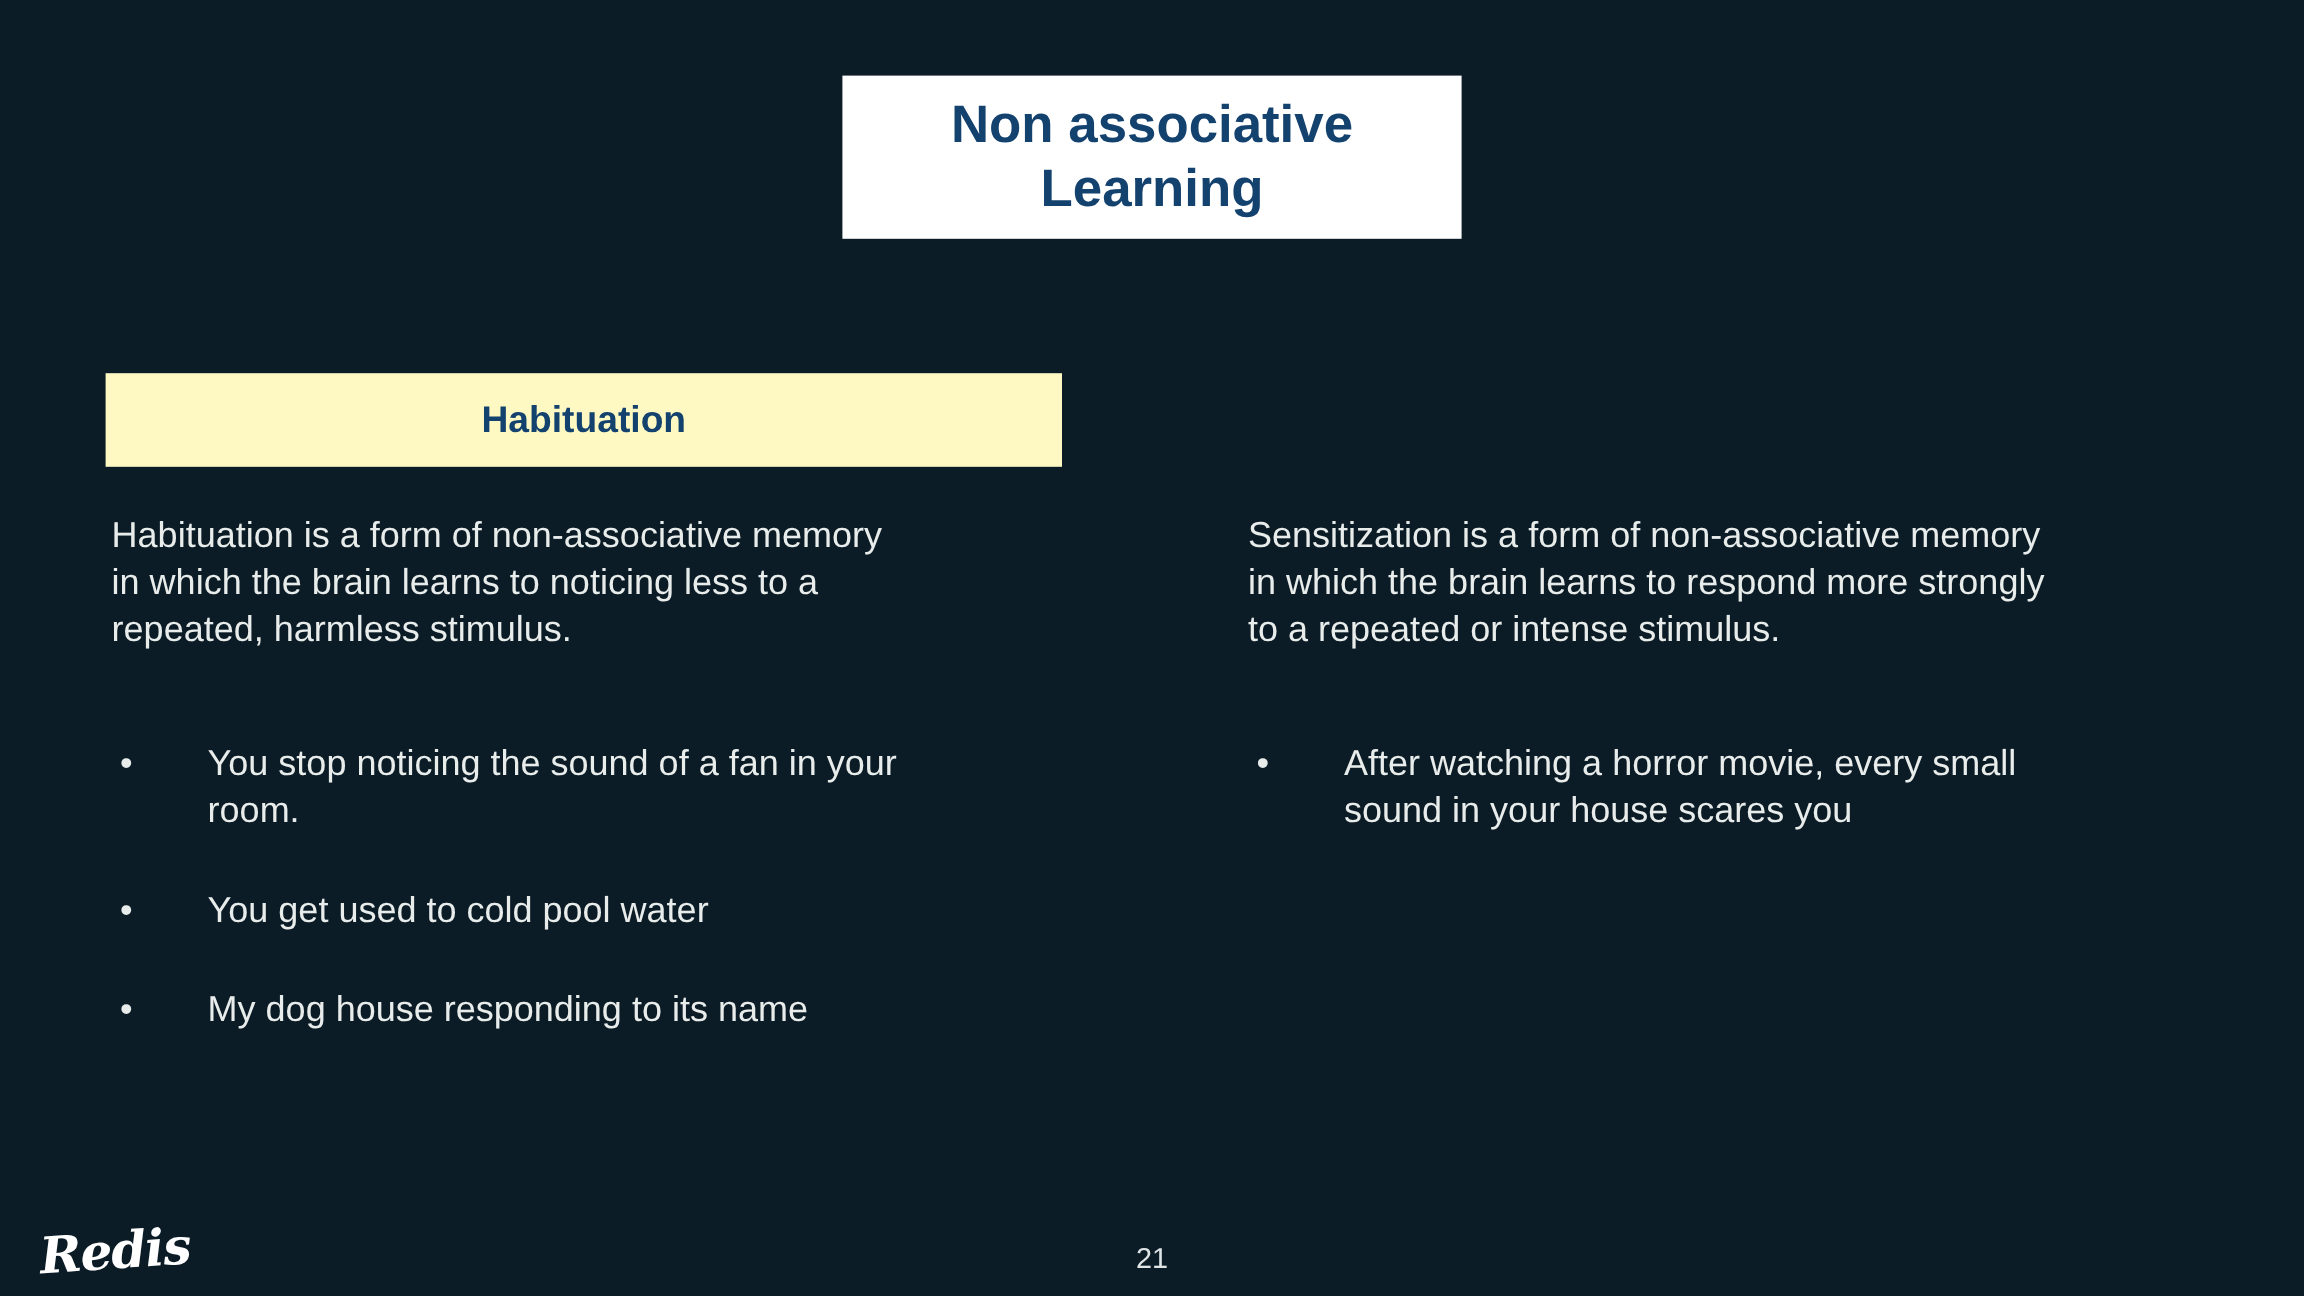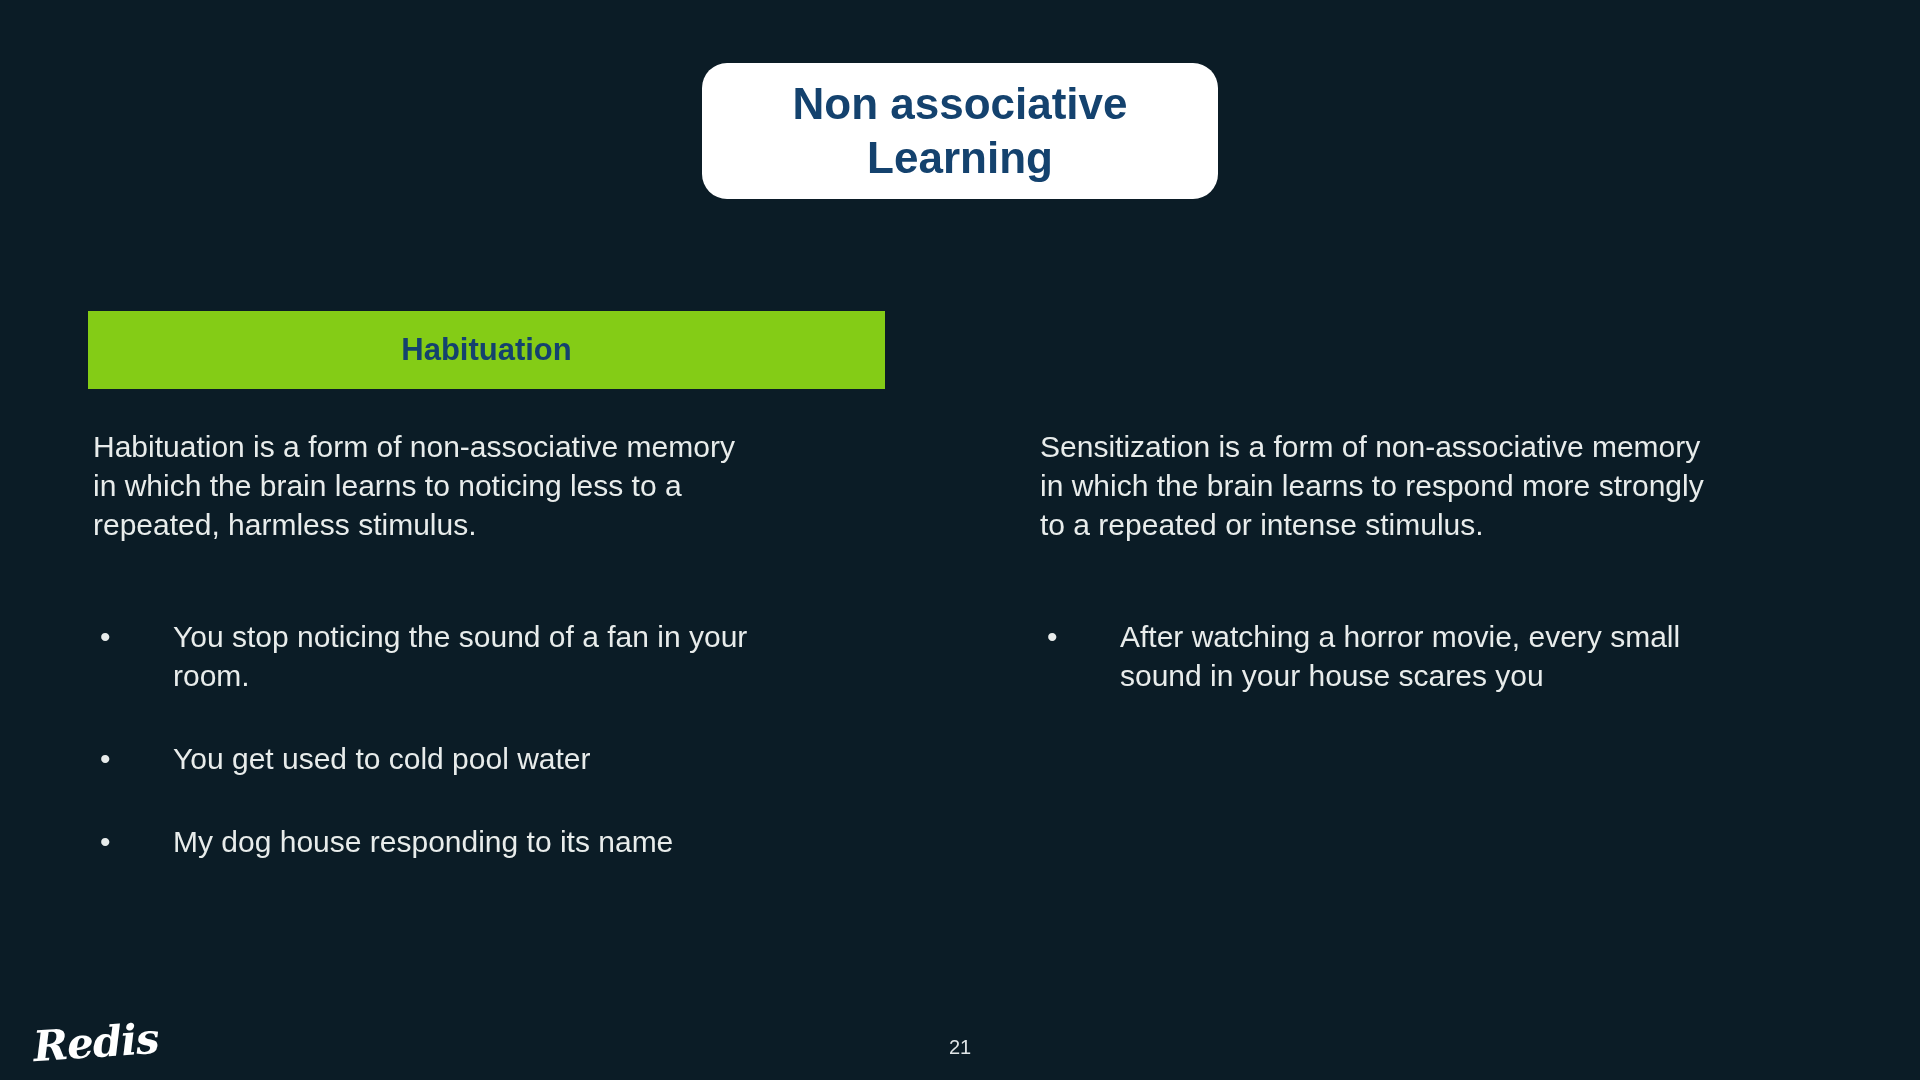--- a/index.html
+++ b/index.html
@@ -17,37 +17,36 @@
   .title-box {
     position: absolute;
     left: 702px;
     top: 63px;
     width: 516px;
     height: 136px;
     background: #ffffff;
     display: flex;
     align-items: center;
     justify-content: center;
-    border-radius: 25px;
   }
   .title-text {
     color: #14426e;
     font-size: 44px;
     font-weight: 700;
     line-height: 1.23;
     text-align: center;
     white-space: pre-line;
   }
 
   .col-header {
     position: absolute;
     top: 311px;
     width: 797px;
     height: 78px;
-    background: #84cc16;
+    background: #fef9c3;
     display: flex;
     align-items: center;
     justify-content: center;
     text-align: center;
   }
   .col-header.left  { left: 88px; }
   .col-header.right { left: 1035px; }
   .col-header-text {
     color: #14426e;
     font-size: 31px;
@@ -91,21 +90,21 @@
     transform: rotate(-4deg);
   }
 
   .page-number {
     position: absolute;
     left: 0;
     top: 1036px;
     width: 100%;
     text-align: center;
     color: #dfe4e6;
-    font-size: 20px;
+    font-size: 24px;
   }
 </style>
 </head>
 <body>
 
 <div class="slide">
 
   <div class="title-box">
     <span class="title-text">Non associative
 Learning</span>

